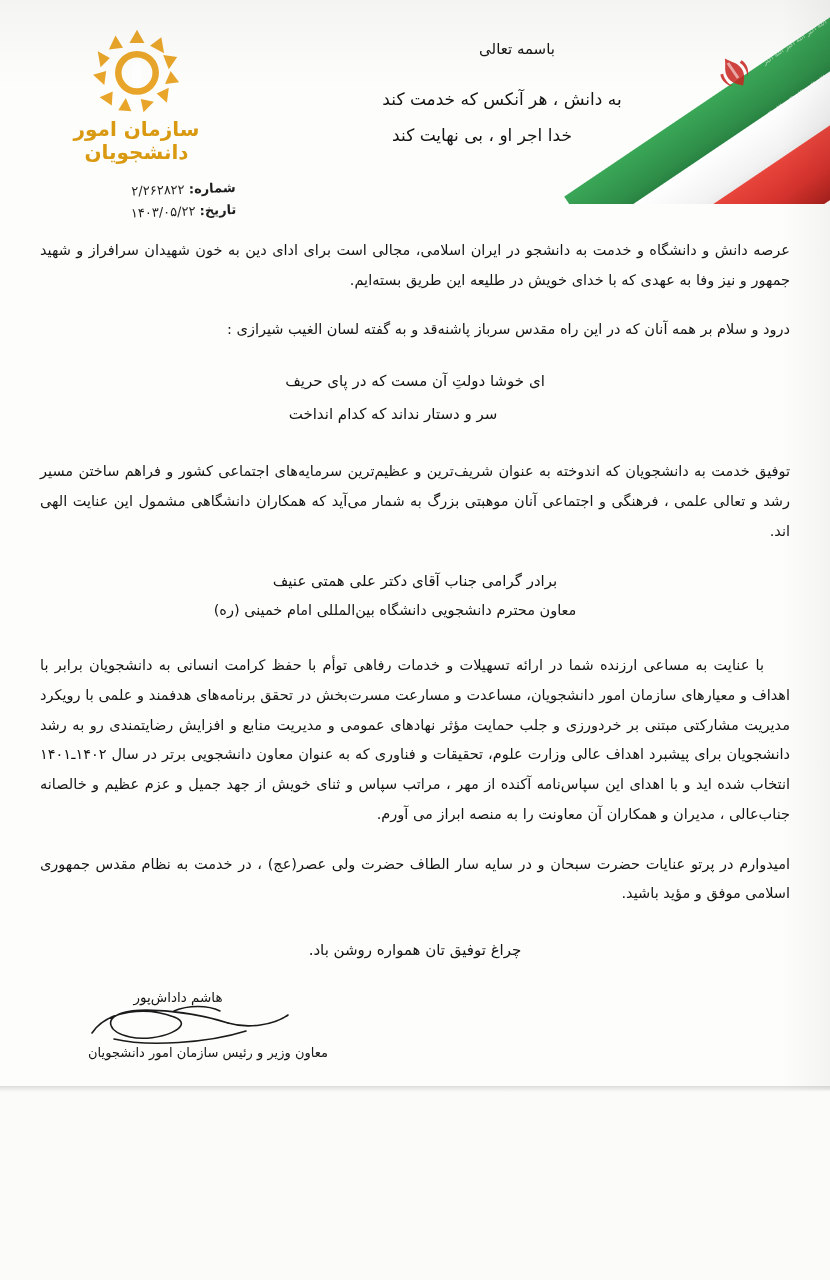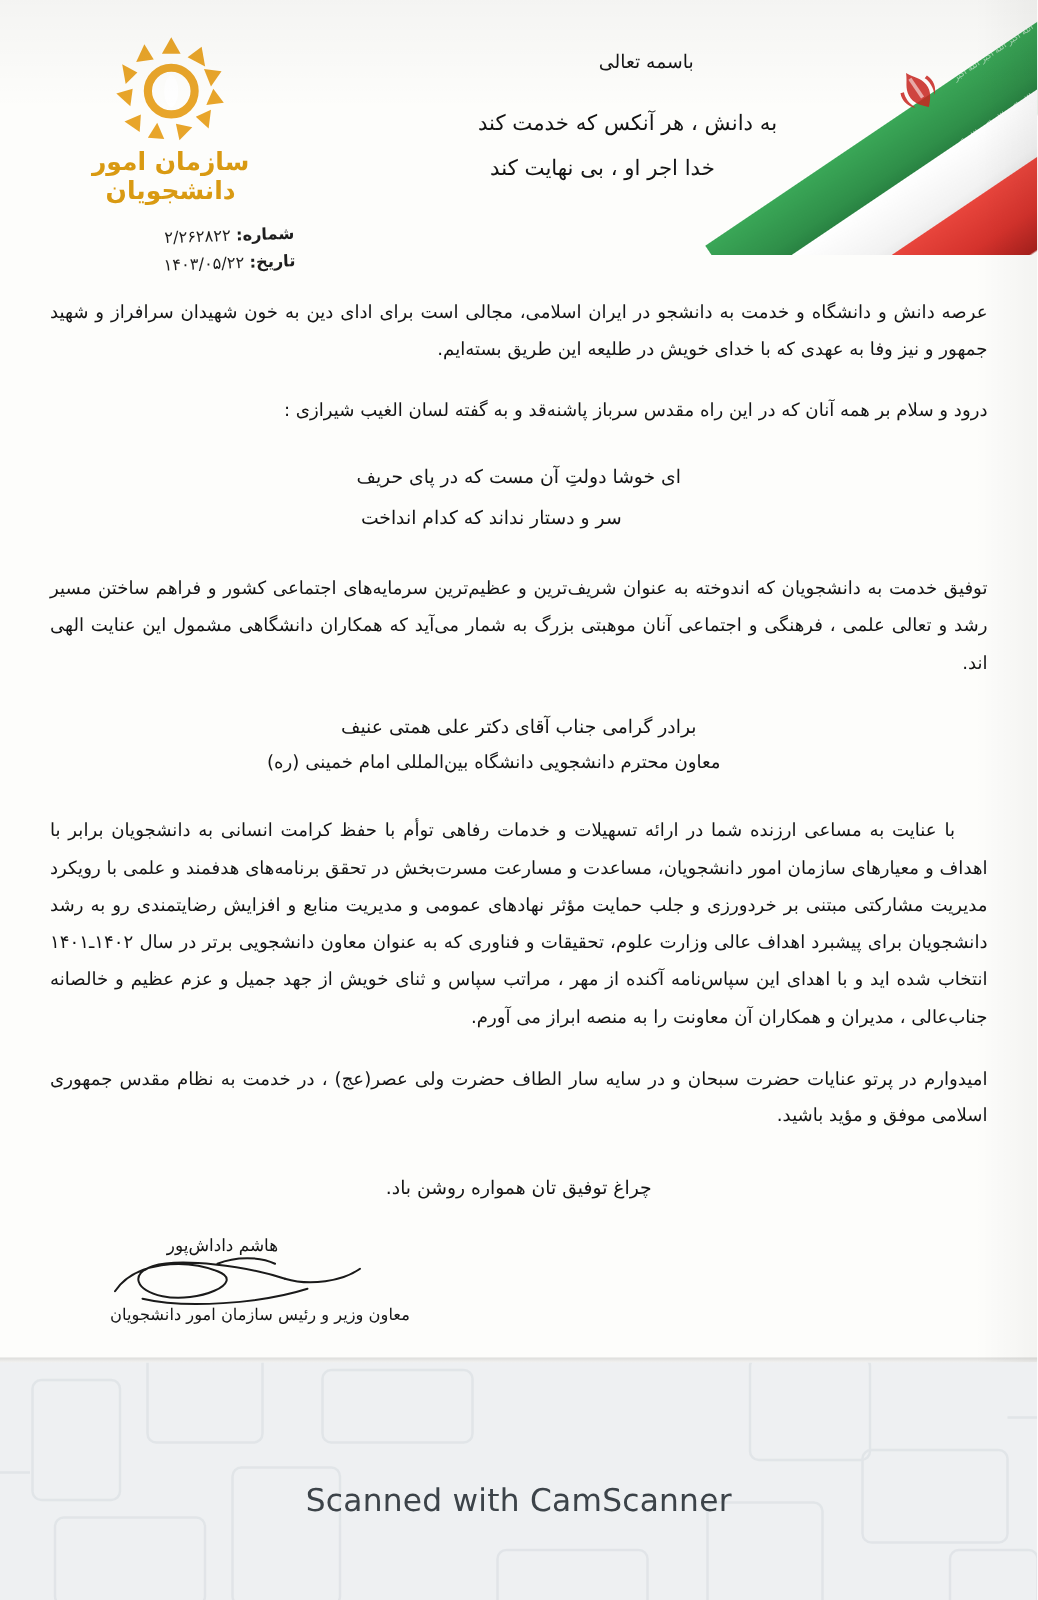--- a/index.html
+++ b/index.html
@@ -357,35 +357,14 @@
           </g>
         </svg>
       </div>
       <div class="sig-title">معاون وزیر و رئیس سازمان امور دانشجویان</div>
     </div>
 
   </div>
 
   <div class="shadow-line"></div>
 
-  <div id="footer">
-    <svg class="pattern" viewBox="0 0 830 190" preserveAspectRatio="none">
-      <g fill="none" stroke="#d7dce0" stroke-width="2">
-        <rect x="26" y="14" width="70" height="96" rx="7"></rect>
-        <rect x="118" y="-10" width="92" height="74" rx="7"></rect>
-        <rect x="44" y="124" width="120" height="70" rx="7"></rect>
-        <rect x="186" y="84" width="86" height="110" rx="7"></rect>
-        <rect x="258" y="6" width="120" height="58" rx="7"></rect>
-        <rect x="600" y="-4" width="96" height="82" rx="7"></rect>
-        <rect x="690" y="70" width="116" height="74" rx="7"></rect>
-        <rect x="566" y="112" width="92" height="88" rx="7"></rect>
-        <rect x="760" y="150" width="70" height="60" rx="7"></rect>
-        <rect x="398" y="150" width="120" height="60" rx="7"></rect>
-      </g>
-      <g stroke="#d7dce0" stroke-width="2" fill="none">
-        <path d="M0 88 L24 88"></path>
-        <path d="M806 44 L830 44"></path>
-      </g>
-    </svg>
-    <div class="brand">Scanned with CamScanner</div>
-  </div>
 
 </div>
 
 </body></html>

